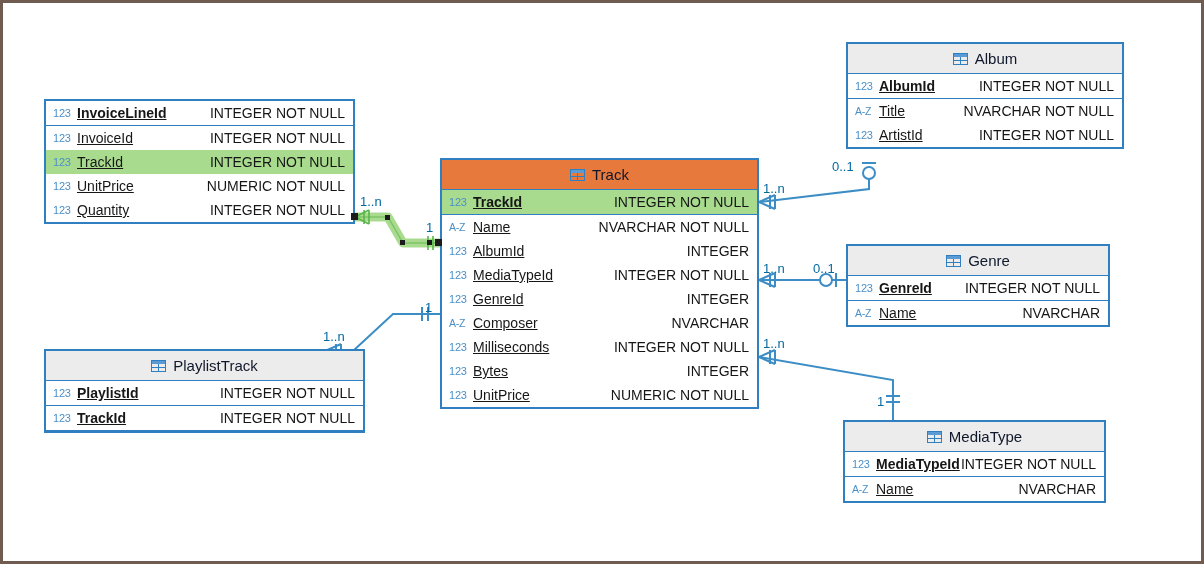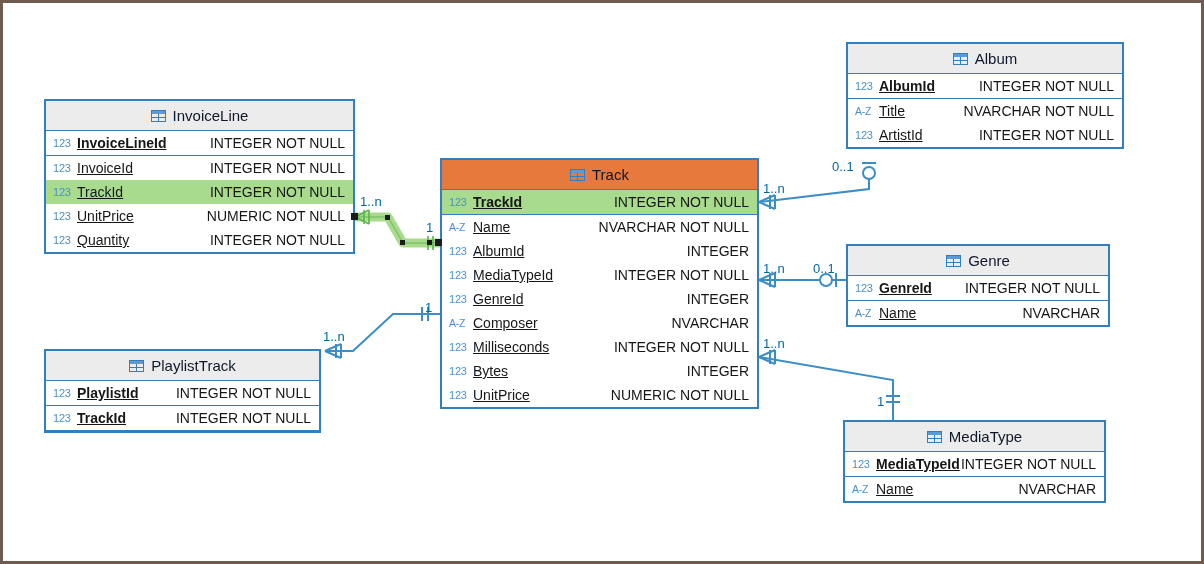--- a/index.html
+++ b/index.html
@@ -177,29 +177,20 @@
       <div class="card" style="left: 760px; top: 258px;">1..n</div>
       <div class="card" style="left: 810px; top: 258px;">0..1</div>
       <div class="card" style="left: 760px; top: 333px;">1..n</div>
       <div class="card" style="left: 874px; top: 391px;">1</div>
       <div class="card" style="left: 320px; top: 326px;">1..n</div>
       <div class="card" style="left: 422px; top: 297px;">1</div>
     </div>
 
   <div id="entities">
       <div class="entity" style="left: 41px; top: 96px; width: 311px;">
-        <div class="hdr">
-          <span class="tbl-icon">
-            <i class="frame"></i>
-            <i class="bar"></i>
-            <i class="v"></i>
-            <i class="h"></i>
-          </span>
-          <span>InvoiceLine</span>
-        </div>
         <div class="field pk-sep">
           <span class="ficon">123</span>
           <span class="fname bold">InvoiceLineId</span>
           <span class="ftype">INTEGER NOT NULL</span>
         </div>
         <div class="field">
           <span class="ficon">123</span>
           <span class="fname">InvoiceId</span>
           <span class="ftype">INTEGER NOT NULL</span>
         </div>
@@ -212,21 +203,21 @@
           <span class="ficon">123</span>
           <span class="fname">UnitPrice</span>
           <span class="ftype">NUMERIC NOT NULL</span>
         </div>
         <div class="field">
           <span class="ficon">123</span>
           <span class="fname">Quantity</span>
           <span class="ftype">INTEGER NOT NULL</span>
         </div>
       </div>
-      <div class="entity" style="left: 41px; top: 346px; width: 277px;">
+      <div class="entity" style="left: 41px; top: 346px; width: 321px;">
         <div class="hdr">
           <span class="tbl-icon">
             <i class="frame"></i>
             <i class="bar"></i>
             <i class="v"></i>
             <i class="h"></i>
           </span>
           <span>PlaylistTrack</span>
         </div>
         <div class="field pk-sep">

